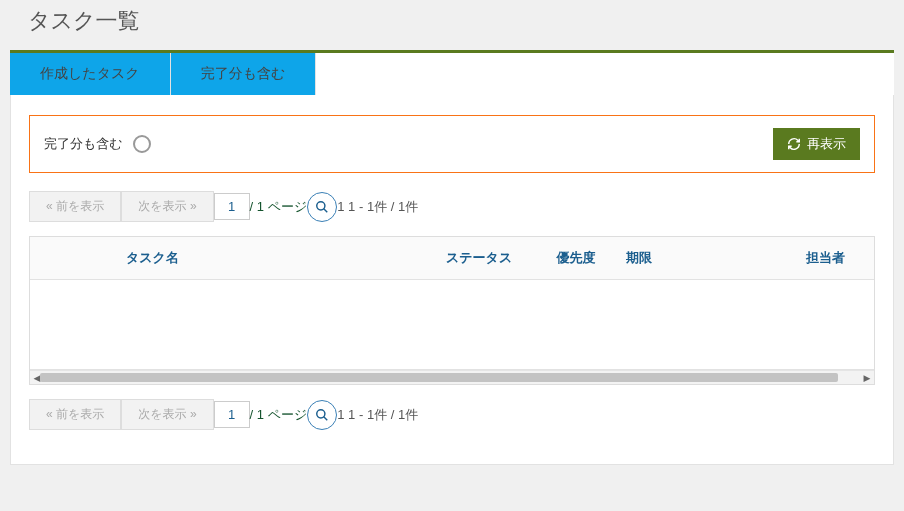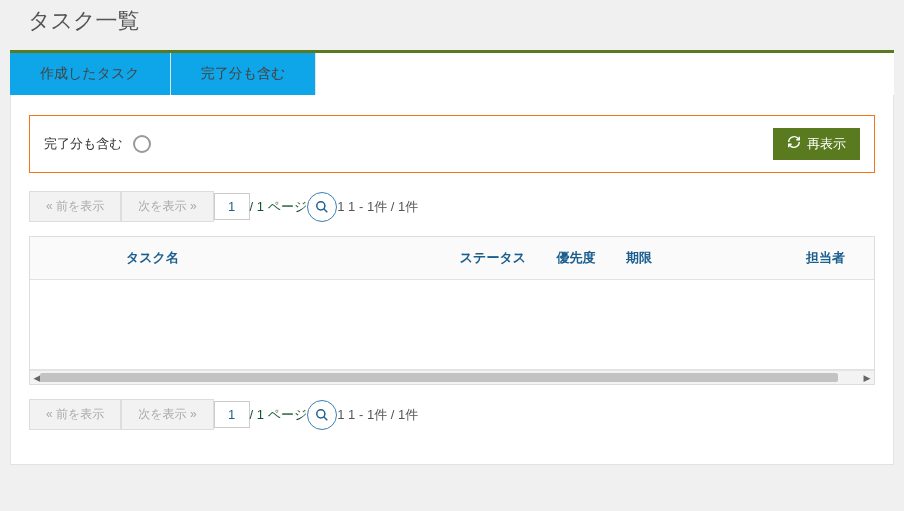--- a/index.html
+++ b/index.html
@@ -76,20 +76,21 @@
     border-radius: 50%;
     display: inline-block;
   }
   .btn-refresh {
     background: #5a7a1f;
     color: #fff;
     border: none;
     padding: 7px 14px;
     cursor: pointer;
     display: inline-flex;
+    align-items: center;
     gap: 6px;
     font-size: 13px;
   }
   .pager-row {
     display: flex;
     align-items: center;
     margin-bottom: 14px;
   }
   .pager-btn {
     background: #f2f2f2;
@@ -232,21 +233,21 @@
     <span class="count-text">1    1 - 1件 / 1件</span>
   </div>
 
   <div class="table-wrap">
     <table>
       <thead>
         <tr>
           <th class="nohead" style="width:50px;"></th>
           <th class="nohead" style="width:36px;"></th>
           <th style="width:320px;">タスク名</th>
-          <th style="width:100px;text-align:right;">ステータス</th>
+          <th style="width:100px;text-align:left;">ステータス</th>
           <th style="width:80px;text-align:center;">優先度</th>
           <th style="width:180px;">期限</th>
           <th>担当者</th>
         </tr>
       </thead>
       <tbody>
         <tr>
             <td colspan="7" class="scroll-space"></td>
           </tr>
       </tbody>

